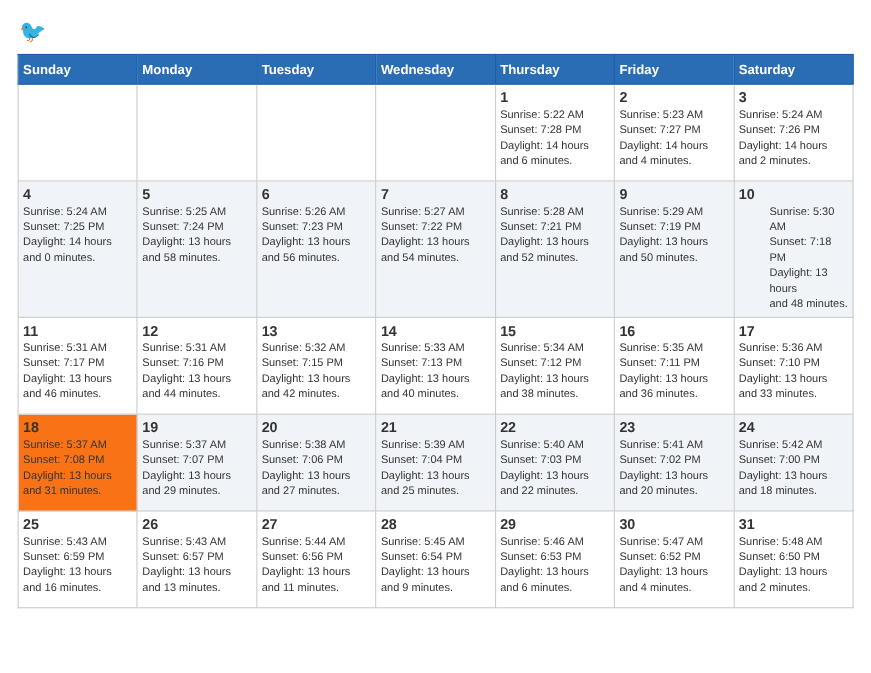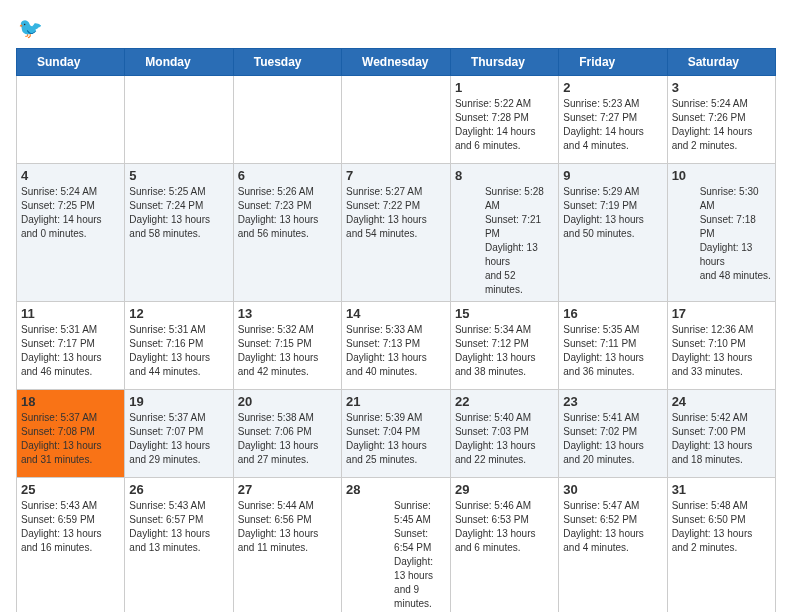--- a/index.html
+++ b/index.html
@@ -53,21 +53,21 @@
       color: #555;
     }
     .calendar {
       width: 100%;
       border-collapse: collapse;
       font-size: 10px;
     }
     .calendar th {
       background-color: #2a6db5;
       color: #fff;
-      padding: 6px 20px;
+      padding: 6px 4px;
       text-align: left;
       font-size: 12px;
       font-weight: bold;
       border: 1px solid #1a5fa8;
     }
     .calendar td {
       border: 1px solid #ccc;
       vertical-align: top;
       padding: 4px;
       width: 107px;
@@ -173,21 +173,21 @@
         </td>
         <td style="background-color: rgb(240, 244, 248);">
           <div class="day-number">7</div>
           <div class="day-info" style="white-space: pre-line;">Sunrise: 5:27 AM
 Sunset: 7:22 PM
 Daylight: 13 hours
 and 54 minutes.</div>
         </td>
         <td style="background-color: rgb(240, 244, 248);">
           <div class="day-number">8</div>
-          <div class="day-info" style="white-space: pre-line; margin-left: 30px;">Sunrise: 5:28 AM
+          <div class="day-info" style="white-space: pre-line;">Sunrise: 5:28 AM
 Sunset: 7:21 PM
 Daylight: 13 hours
 and 52 minutes.</div>
         </td>
         <td style="background-color: rgb(240, 244, 248);">
           <div class="day-number">9</div>
           <div class="day-info" style="white-space: pre-line;">Sunrise: 5:29 AM
 Sunset: 7:19 PM
 Daylight: 13 hours
 and 50 minutes.</div>
@@ -238,21 +238,21 @@
         </td>
         <td>
           <div class="day-number">16</div>
           <div class="day-info" style="white-space: pre-line;">Sunrise: 5:35 AM
 Sunset: 7:11 PM
 Daylight: 13 hours
 and 36 minutes.</div>
         </td>
         <td>
           <div class="day-number">17</div>
-          <div class="day-info" style="white-space: pre-line;">Sunrise: 12:36 AM
+          <div class="day-info" style="white-space: pre-line;">Sunrise: 5:36 AM
 Sunset: 7:10 PM
 Daylight: 13 hours
 and 33 minutes.</div>
         </td>
       </tr>
       <tr>
         <td style="background-color: #f97316;">
           <div class="day-number">18</div>
           <div class="day-info" style="white-space: pre-line;">Sunrise: 5:37 AM
 Sunset: 7:08 PM
@@ -319,21 +319,21 @@
         </td>
         <td>
           <div class="day-number">27</div>
           <div class="day-info" style="white-space: pre-line;">Sunrise: 5:44 AM
 Sunset: 6:56 PM
 Daylight: 13 hours
 and 11 minutes.</div>
         </td>
         <td>
           <div class="day-number">28</div>
-          <div class="day-info" style="white-space: pre-line; margin-left: 48px;">Sunrise: 5:45 AM
+          <div class="day-info" style="white-space: pre-line;">Sunrise: 5:45 AM
 Sunset: 6:54 PM
 Daylight: 13 hours
 and 9 minutes.</div>
         </td>
         <td>
           <div class="day-number">29</div>
           <div class="day-info" style="white-space: pre-line;">Sunrise: 5:46 AM
 Sunset: 6:53 PM
 Daylight: 13 hours
 and 6 minutes.</div>

